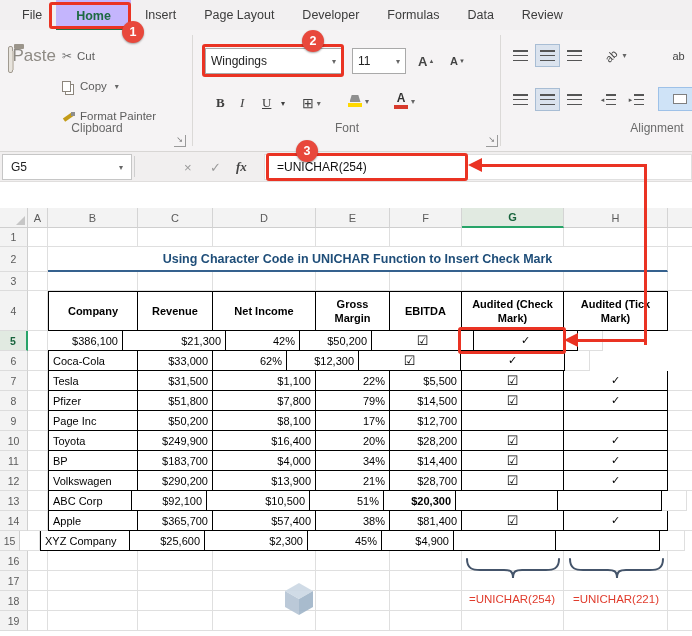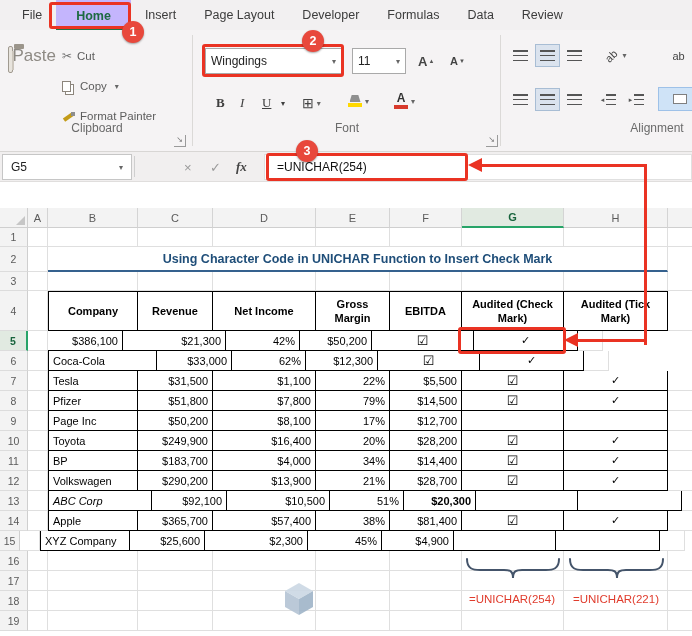--- a/index.html
+++ b/index.html
@@ -282,21 +282,21 @@
         <div class="cell tb ar" style="width: 103px;">$21,300</div>
         <div class="cell tb ar" style="width: 74px;">42%</div>
         <div class="cell tb ar" style="width: 72px;">$50,200</div>
         <div class="cell tb ac chk" style="width: 102px;">☑</div>
         <div class="cell tb ac" style="width: 104px;">✓</div>
         <div class="cell" style="width: 25px;"></div>
       </div>
       <div class="srow" style="height: 20px;">
         <div class="rowhead" style="width: 28px;">6</div>
         <div class="cell" style="width: 20px;"></div>
-        <div class="cell tb al tbl" style="width: 109px;">Coca-Cola</div>
+        <div class="cell tb al tbl" style="width: 90px;">Coca-Cola</div>
         <div class="cell tb ar" style="width: 75px;">$33,000</div>
         <div class="cell tb ar" style="width: 74px;">62%</div>
         <div class="cell tb ar" style="width: 72px;">$12,300</div>
         <div class="cell tb ac chk" style="width: 102px;">☑</div>
         <div class="cell tb ac" style="width: 104px;">✓</div>
         <div class="cell" style="width: 25px;"></div>
       </div>
       <div class="srow" style="height: 20px;">
         <div class="rowhead" style="width: 28px;">7</div>
         <div class="cell" style="width: 20px;"></div>
@@ -365,21 +365,21 @@
         <div class="cell tb ar" style="width: 103px;">$13,900</div>
         <div class="cell tb ar" style="width: 74px;">21%</div>
         <div class="cell tb ar" style="width: 72px;">$28,700</div>
         <div class="cell tb ac chk" style="width: 102px;">☑</div>
         <div class="cell tb ac" style="width: 104px;">✓</div>
         <div class="cell" style="width: 25px;"></div>
       </div>
       <div class="srow" style="height: 20px;">
         <div class="rowhead" style="width: 28px;">13</div>
         <div class="cell" style="width: 20px;"></div>
-        <div class="cell tb al tbl" style="width: 104px; font-style: italic;">ABC Corp</div>
+        <div class="cell tb al tbl" style="width: 84px;">ABC Corp</div>
         <div class="cell tb ar" style="width: 75px;">$92,100</div>
         <div class="cell tb ar" style="width: 103px;">$10,500</div>
         <div class="cell tb ar" style="width: 74px;">51%</div>
         <div class="cell tb ar" style="width: 72px; font-weight: bold;">$20,300</div>
         <div class="cell tb ac chk" style="width: 102px;"></div>
         <div class="cell tb ac" style="width: 104px;"></div>
         <div class="cell" style="width: 25px;"></div>
       </div>
       <div class="srow" style="height: 20px;">
         <div class="rowhead" style="width: 28px;">14</div>

